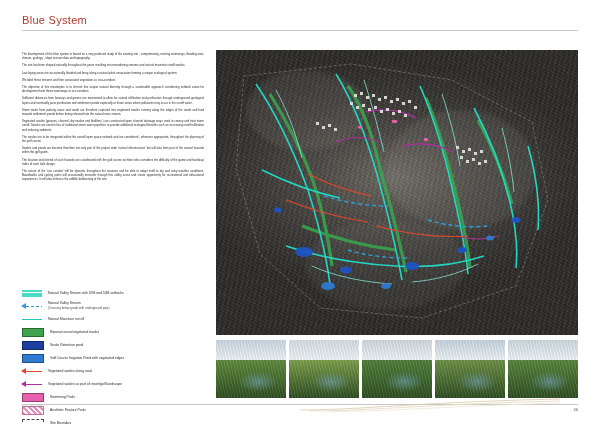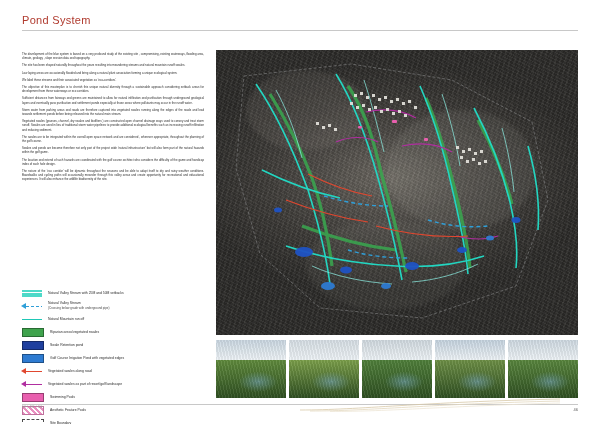--- a/index.html
+++ b/index.html
@@ -225,21 +225,21 @@
     top: 398px;
     width: 260px;
     height: 14px;
   }
 </style>
 </head>
 <body>
 
 <div class="page">
 
-  <div class="title">Pond System</div>
+  <div class="title">Blue System</div>
   <div class="title-rule"></div>
 
   <div class="text-col" id="bodyCol">
       <p>The development of the blue system is based on a very profound study of the existing site , compromising, existing waterways, flooding area, climate, geology , slope erosion data and topography.</p>
       <p>The site has been shaped naturally throughout the years resulting into meandering streams and natural mountain runoff swales.</p>
       <p>Low laying areas are occasionally flooded and bring along a natural plant association forming a unique ecological system.</p>
       <p>We label these streams and their associated vegetation as 'eco-corridors'.</p>
       <p>The objective of this masterplan is to cherish this unique natural diversity through a sustainable approach considering setback areas for development from these waterways or eco corridors.</p>
       <p>Sufficient distances from fairways and greens are maintained to allow for natural infiltration and purification through underground geological layers and eventually pass purification and settlement ponds especially at those areas where pollutants may occur in the runoff water.</p>
       <p>Storm water from parking areas and roads are therefore captured into vegetated swales running along the edges of the roads and lead towards settlement ponds before being released into the natural main stream.</p>

